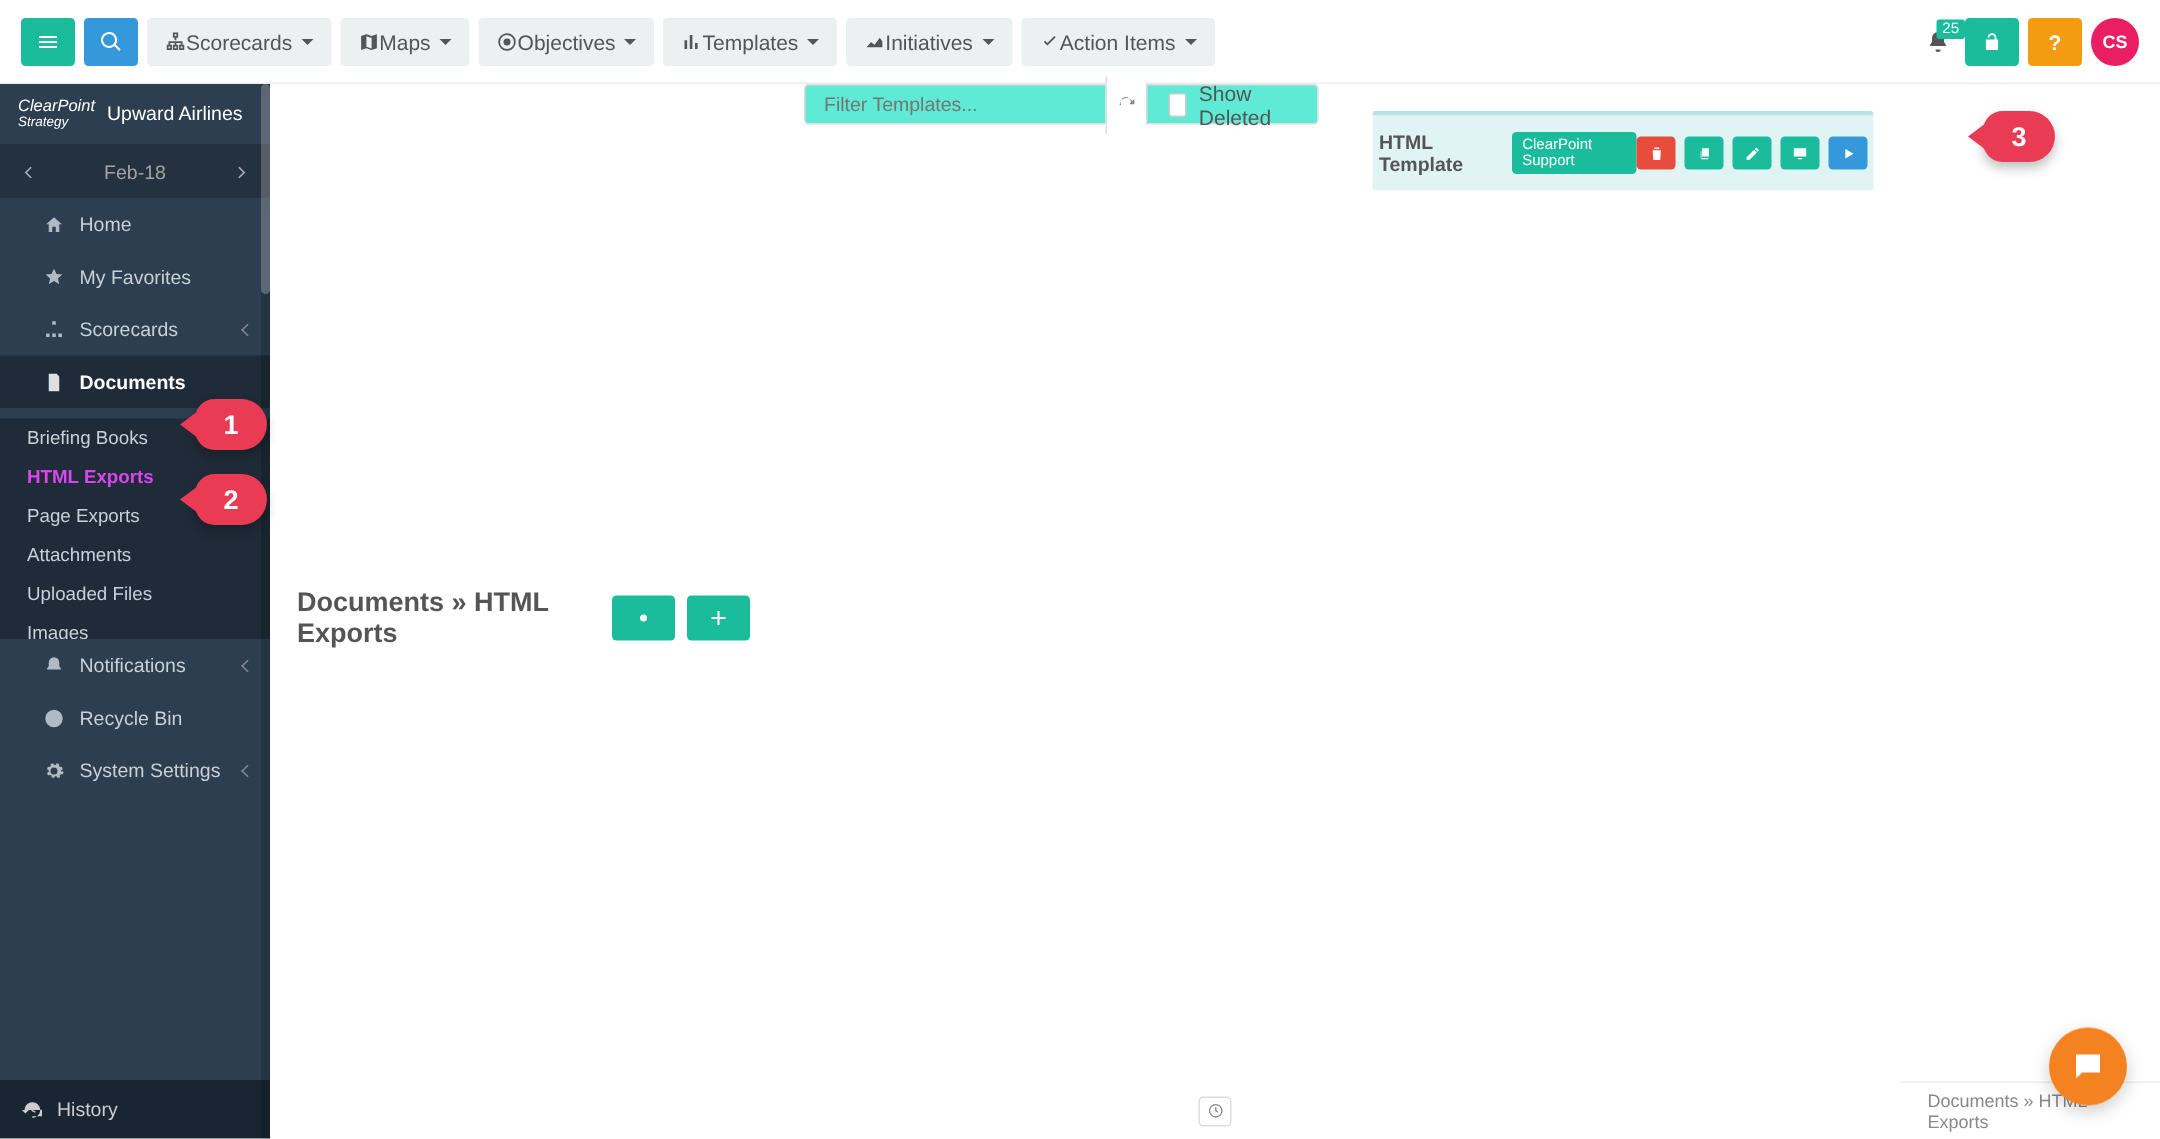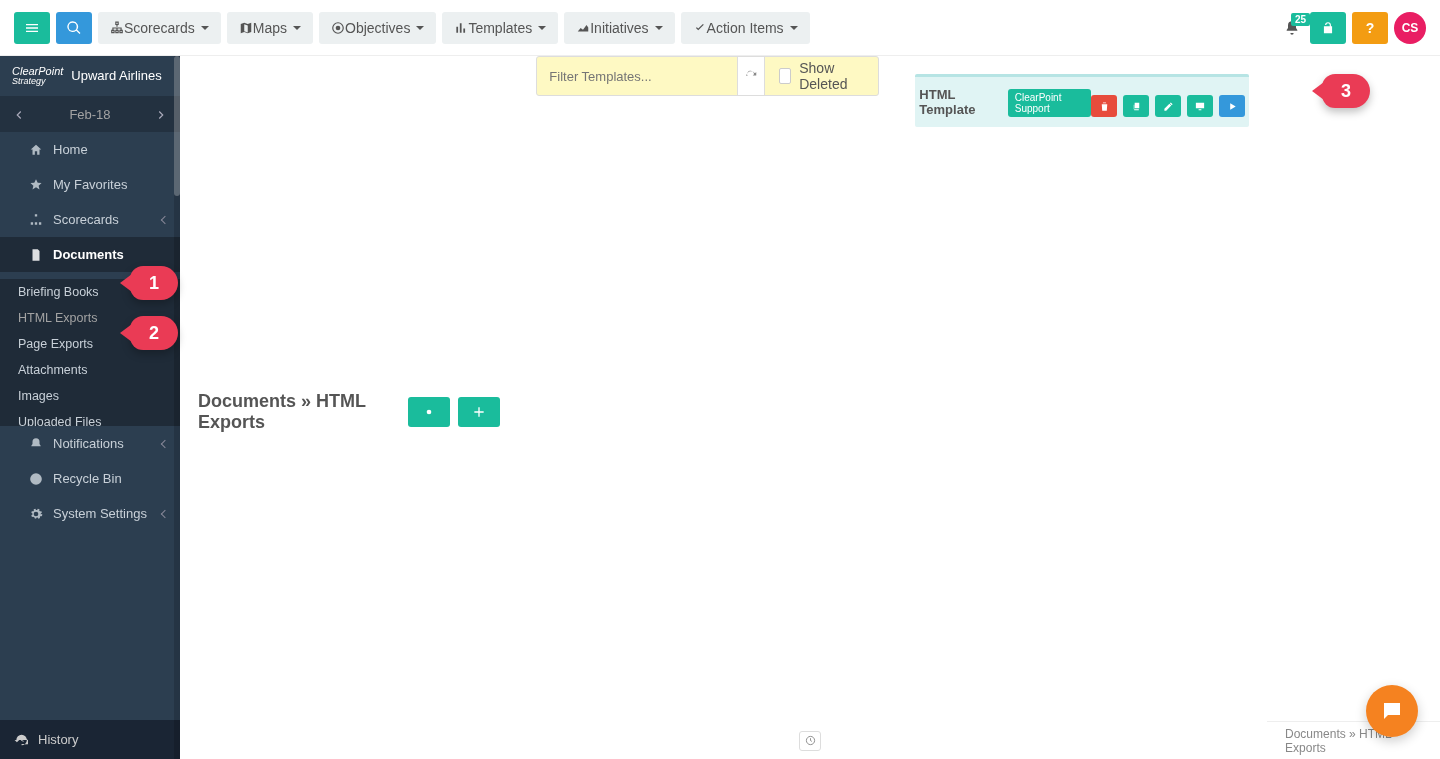--- a/index.html
+++ b/index.html
@@ -26,21 +26,21 @@
 .topbar{height:56px;display:flex;align-items:center;padding:0 14px;background:#fff;border-bottom:1px solid #eee;position:relative;width:100%}
 .btn{display:inline-flex;align-items:center;justify-content:center;height:32px;padding:0 12px;border-radius:3px;border:none;cursor:pointer;font-size:14px;margin-right:6px}
 .btn-sq{width:36px;padding:0}
 .btn-teal{background:var(--teal);color:#fff}
 .btn-blue{background:var(--blue);color:#fff}
 .btn-orange{background:var(--orange);color:#fff}
 .btn-light{background:var(--light-bg);color:var(--text)}
 .btn .caret{margin-left:6px}
 .top-right{margin-left:auto;display:flex;align-items:center}
 .bell-wrap{position:relative;margin-right:10px;cursor:pointer}
-.badge-count{position:absolute;top:-6px;right:-10px;background:var(--teal);color:#fff;font-size:10px;font-weight:bold;padding:1px 4px;border-radius:2px}
+.badge-count{position:absolute;top:-6px;right:-10px;background:var(--teal);color:#fff;font-size:10px;font-weight:normal;padding:1px 4px;border-radius:2px}
 .avatar{width:32px;height:32px;border-radius:50%;background:var(--pink);color:#fff;display:flex;align-items:center;justify-content:center;font-size:12px;font-weight:bold;cursor:pointer}
 
 
 .ico{width:14px;height:14px;fill:currentColor;display:inline-block;vertical-align:middle}
 .ico-lg{width:16px;height:16px}
 .caret{width:0;height:0;border-left:4px solid transparent;border-right:4px solid transparent;border-top:4px solid currentColor;display:inline-block}
 
 
 .layout{display:flex;height:calc(100% - 56px);width:100%}
 .sidebar{width:180px;background:var(--dark);color:#ccc;display:flex;flex-direction:column;position:relative}
@@ -53,37 +53,37 @@
 .period{display:flex;align-items:center;justify-content:space-between;background:var(--darker);height:36px;padding:0 8px}
 .period button{background:none;border:none;color:#aab;cursor:pointer;padding:4px}
 .period span{color:#a3a3a3;font-size:13px}
 .nav{list-style:none;flex:1;overflow:hidden}
 .nav li{display:flex;align-items:center;padding:10px 29px;cursor:pointer;font-size:13px;color:#c8d0d8;position:relative}
 .nav li .ico{margin-right:10px;opacity:.85}
 .nav li.haschild:after{content:"";position:absolute;right:12px;width:5px;height:5px;border-right:1px solid #889;border-top:1px solid #889;transform:rotate(-135deg)}
 .nav li.section-active{background:var(--darkest);color:#fff;font-weight:bold}
 .subnav{background:var(--darkest)}
 .subnav li{padding:6px 14px 6px 18px;font-size:12.5px;color:#c8d0d8}
-.subnav li.active{color:#a3a3a3;font-weight:normal}
+.subnav li.active{color:#d946ef;font-weight:bold}
 .history{background:#1a2534;padding:12px 14px;display:flex;align-items:center;font-size:13px;cursor:pointer}
 .history .ico{margin-right:10px}
 
 
 .main{flex:1;display:flex;background:#fff;position:relative;min-width:0}
 .page-head{display:flex;align-items:center;padding:22px 18px 14px}
 .page-head h2{font-size:18px;font-weight:600;color:#555}
 .page-actions{margin-left:auto;display:flex;gap:8px}
 .action-btn{width:42px;height:30px;border-radius:3px;border:none;color:#fff;cursor:pointer;display:flex;align-items:center;justify-content:center}
-.filter-row{display:flex;align-items:center;margin:0 18px;border:1px solid var(--border);border-radius:3px;height:40px;background:#fef9c3}
+.filter-row{display:flex;align-items:center;margin:0 18px;border:1px solid var(--border);border-radius:3px;height:27px;background:#5eead4}
 .filter-row input{flex:1;border:none;padding:0 12px;font-size:13px;outline:none;color:#555;background:transparent}
 .filter-row .refresh{width:34px;height:38px;border:none;background:#fff;border-left:1px solid var(--border);cursor:pointer;color:#888;display:flex;align-items:center;justify-content:center}
 .filter-row .deleted{display:flex;align-items:center;gap:8px;padding:0 14px;border-left:1px solid var(--border);height:100%}
 .checkbox{width:16px;height:16px;border:1px solid #ccc;border-radius:2px;background:#fff;cursor:pointer}
 .list{margin:18px 18px 0}
-.row{display:flex;align-items:flex-end;background:#e0f4f4;border-top:3px solid #b6e4e4;padding:10px 4px;border-radius:2px}
+.row{display:flex;align-items:center;background:#e0f4f4;border-top:3px solid #b6e4e4;padding:10px 4px;border-radius:2px}
 .row .title{font-size:13px;color:#555;font-weight:600}
 .pill{background:var(--teal);color:#fff;font-size:10px;padding:3px 7px;border-radius:3px;margin-left:10px}
 .row-actions{margin-left:auto;display:flex;gap:6px}
 .mini-btn{width:26px;height:22px;border-radius:3px;border:none;color:#fff;cursor:pointer;display:flex;align-items:center;justify-content:center}
 .footer{margin-top:auto;height:38px;display:flex;align-items:center;padding:0 18px;border-top:1px solid #eee;font-size:12px;color:#888}
 .footer .center{position:absolute;left:50%;transform:translateX(-50%)}
 .clock-btn{width:22px;height:20px;border:1px solid #ddd;border-radius:3px;background:#fff;display:flex;align-items:center;justify-content:center;color:#888}
 
 
 .callout{position:absolute;width:48px;height:34px;background:var(--callout);color:#fff;font-weight:bold;font-size:18px;display:flex;align-items:center;justify-content:center;border-radius:17px 22px 22px 17px;box-shadow:0 4px 8px rgba(0,0,0,.25);z-index:50}
@@ -228,24 +228,24 @@
       <li class="active">
           <span>HTML Exports</span>
         </li>
       <li>
           <span>Page Exports</span>
         </li>
       <li>
           <span>Attachments</span>
         </li>
       <li>
+          <span>Uploaded Files</span>
+        </li>
+      <li>
           <span>Images</span>
-        </li>
-      <li>
-          <span>Uploaded Files</span>
         </li>
     </ul>
     <ul class="nav">
       <li class="haschild">
         <svg class="ico" viewBox="0 0 24 24">
             <path d="M12 2a6 6 0 00-6 6v4l-2 3v1h16v-1l-2-3V8a6 6 0 00-6-6z"></path>
           </svg>
         <span>Notifications</span>
       </li>
       <li>

